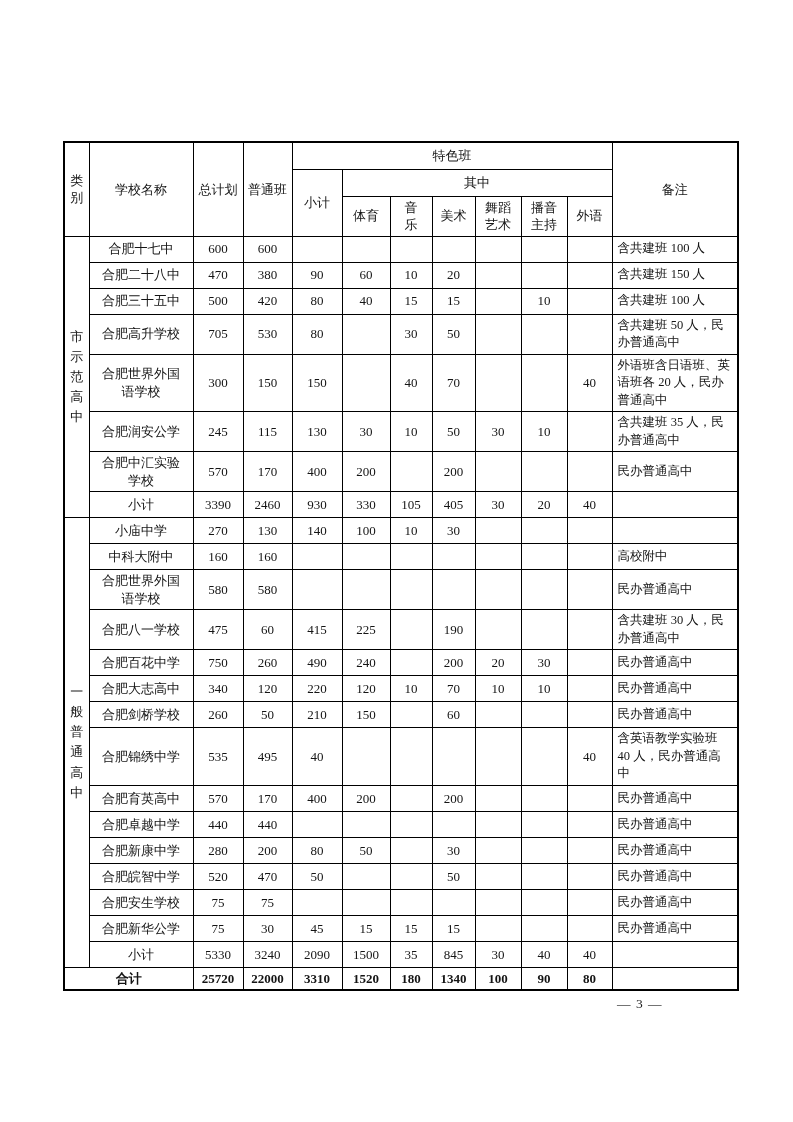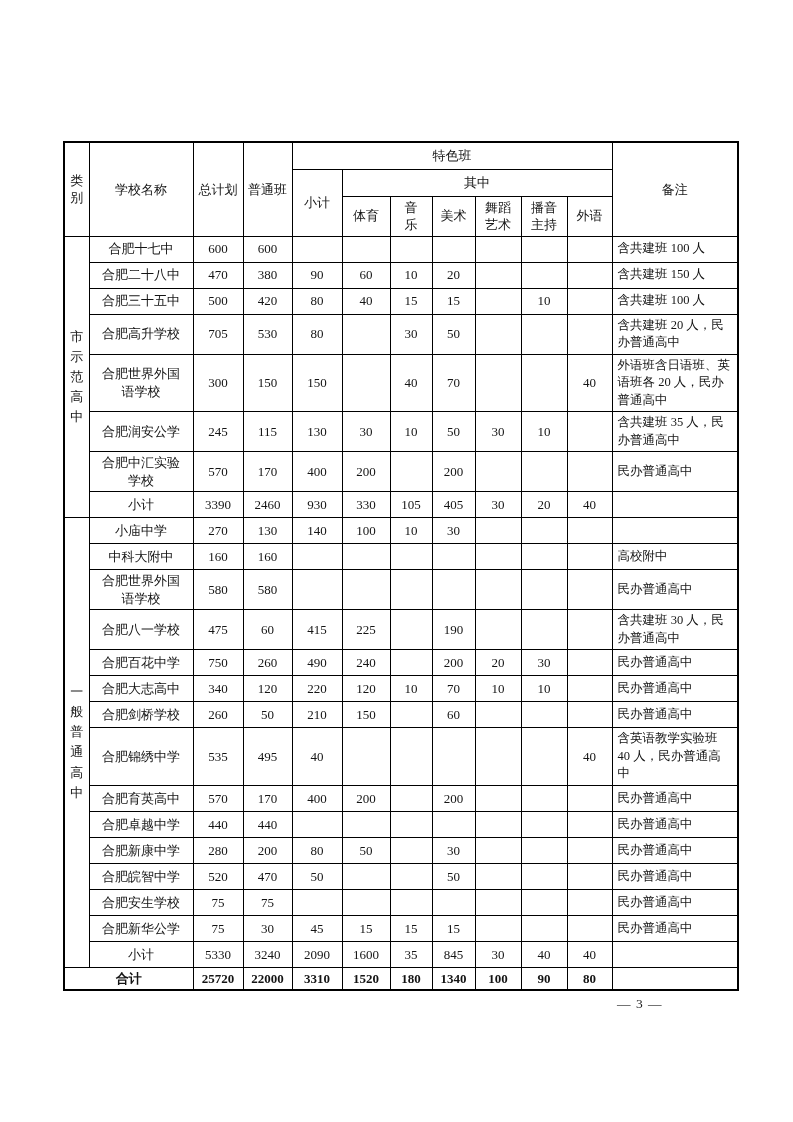--- a/index.html
+++ b/index.html
@@ -144,21 +144,21 @@
           <td class="school-cell">合肥高升学校</td>
           <td class="num-cell">705</td>
           <td class="num-cell">530</td>
           <td class="num-cell">80</td>
           <td class="num-cell"></td>
           <td class="num-cell">30</td>
           <td class="num-cell">50</td>
           <td class="num-cell"></td>
           <td class="num-cell"></td>
           <td class="num-cell"></td>
-          <td class="remark-cell">含共建班 20 人，民办普通高中</td>
+          <td class="remark-cell">含共建班 50 人，民办普通高中</td>
         </tr>
         <tr>
           <td class="school-cell">合肥世界外国语学校</td>
           <td class="num-cell">300</td>
           <td class="num-cell">150</td>
           <td class="num-cell">150</td>
           <td class="num-cell"></td>
           <td class="num-cell">40</td>
           <td class="num-cell">70</td>
           <td class="num-cell"></td>
@@ -386,21 +386,21 @@
           <td class="num-cell"></td>
           <td class="num-cell"></td>
           <td class="num-cell"></td>
           <td class="remark-cell">民办普通高中</td>
         </tr>
         <tr>
           <td class="school-cell">小计</td>
           <td class="num-cell">5330</td>
           <td class="num-cell">3240</td>
           <td class="num-cell">2090</td>
-          <td class="num-cell">1600</td>
+          <td class="num-cell">1500</td>
           <td class="num-cell">35</td>
           <td class="num-cell">845</td>
           <td class="num-cell">30</td>
           <td class="num-cell">40</td>
           <td class="num-cell">40</td>
           <td class="remark-cell"></td>
         </tr>
         <tr class="total-row">
           <td class="school-cell" colspan="2">合计</td>
           <td class="num-cell">25720</td>

